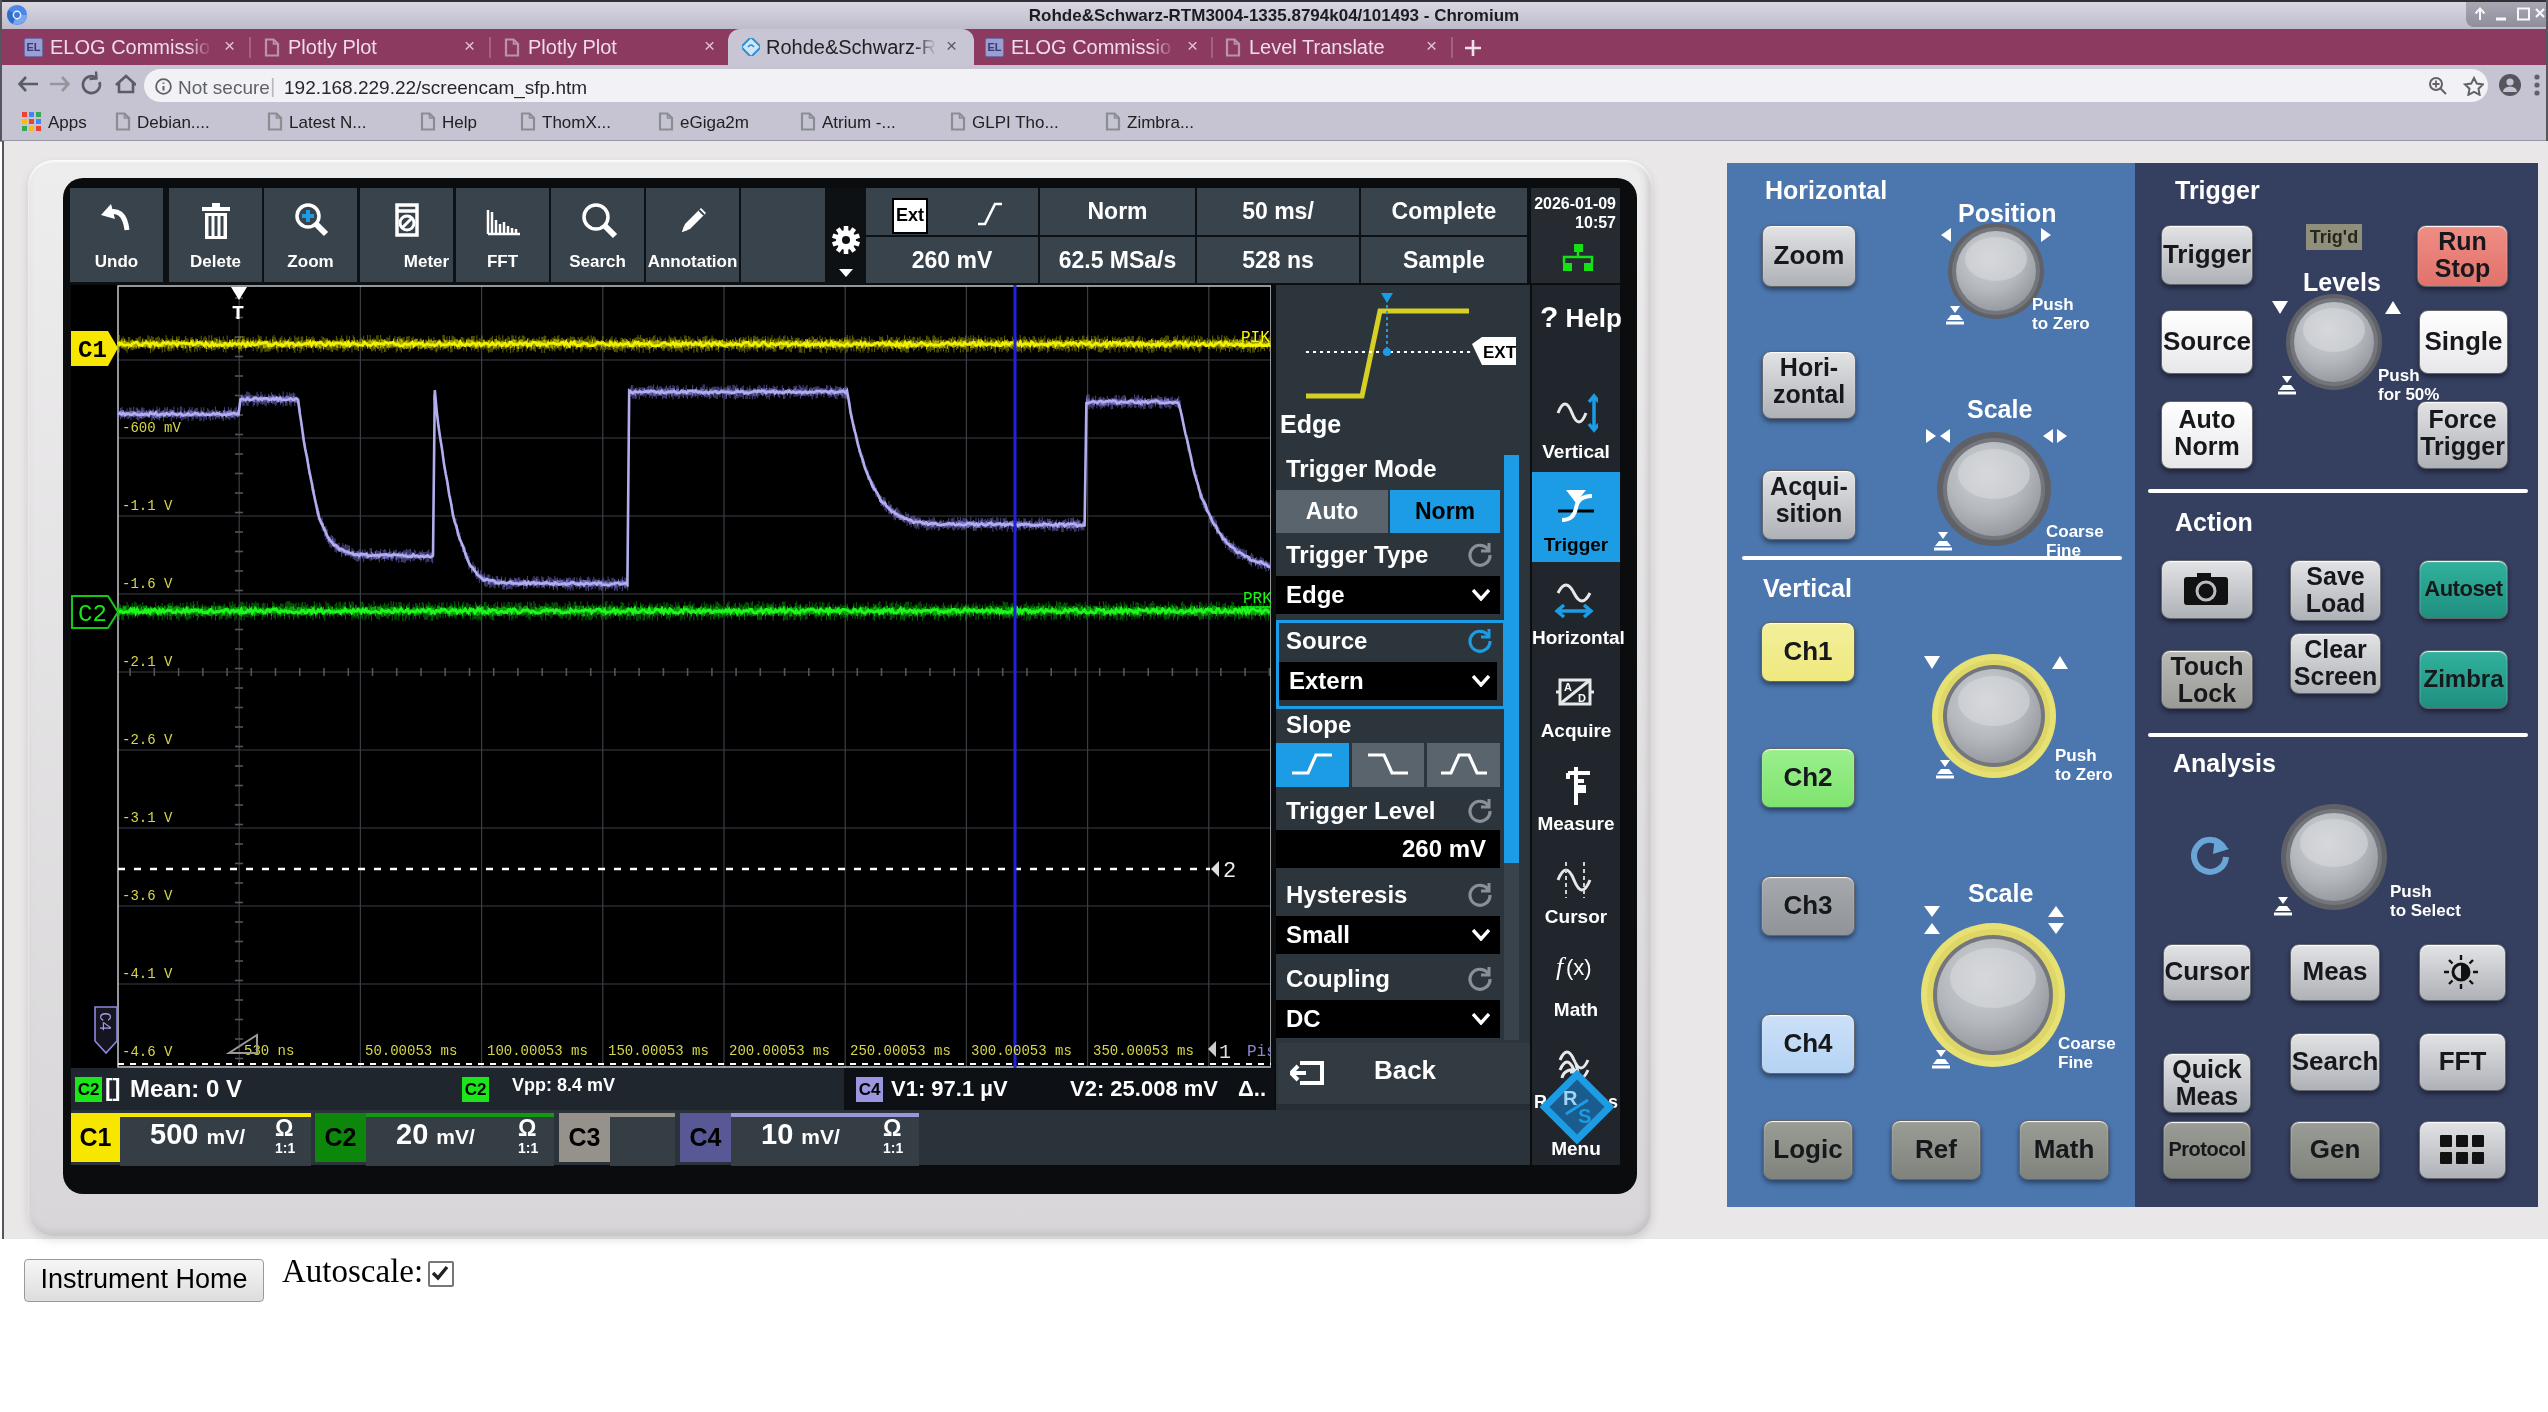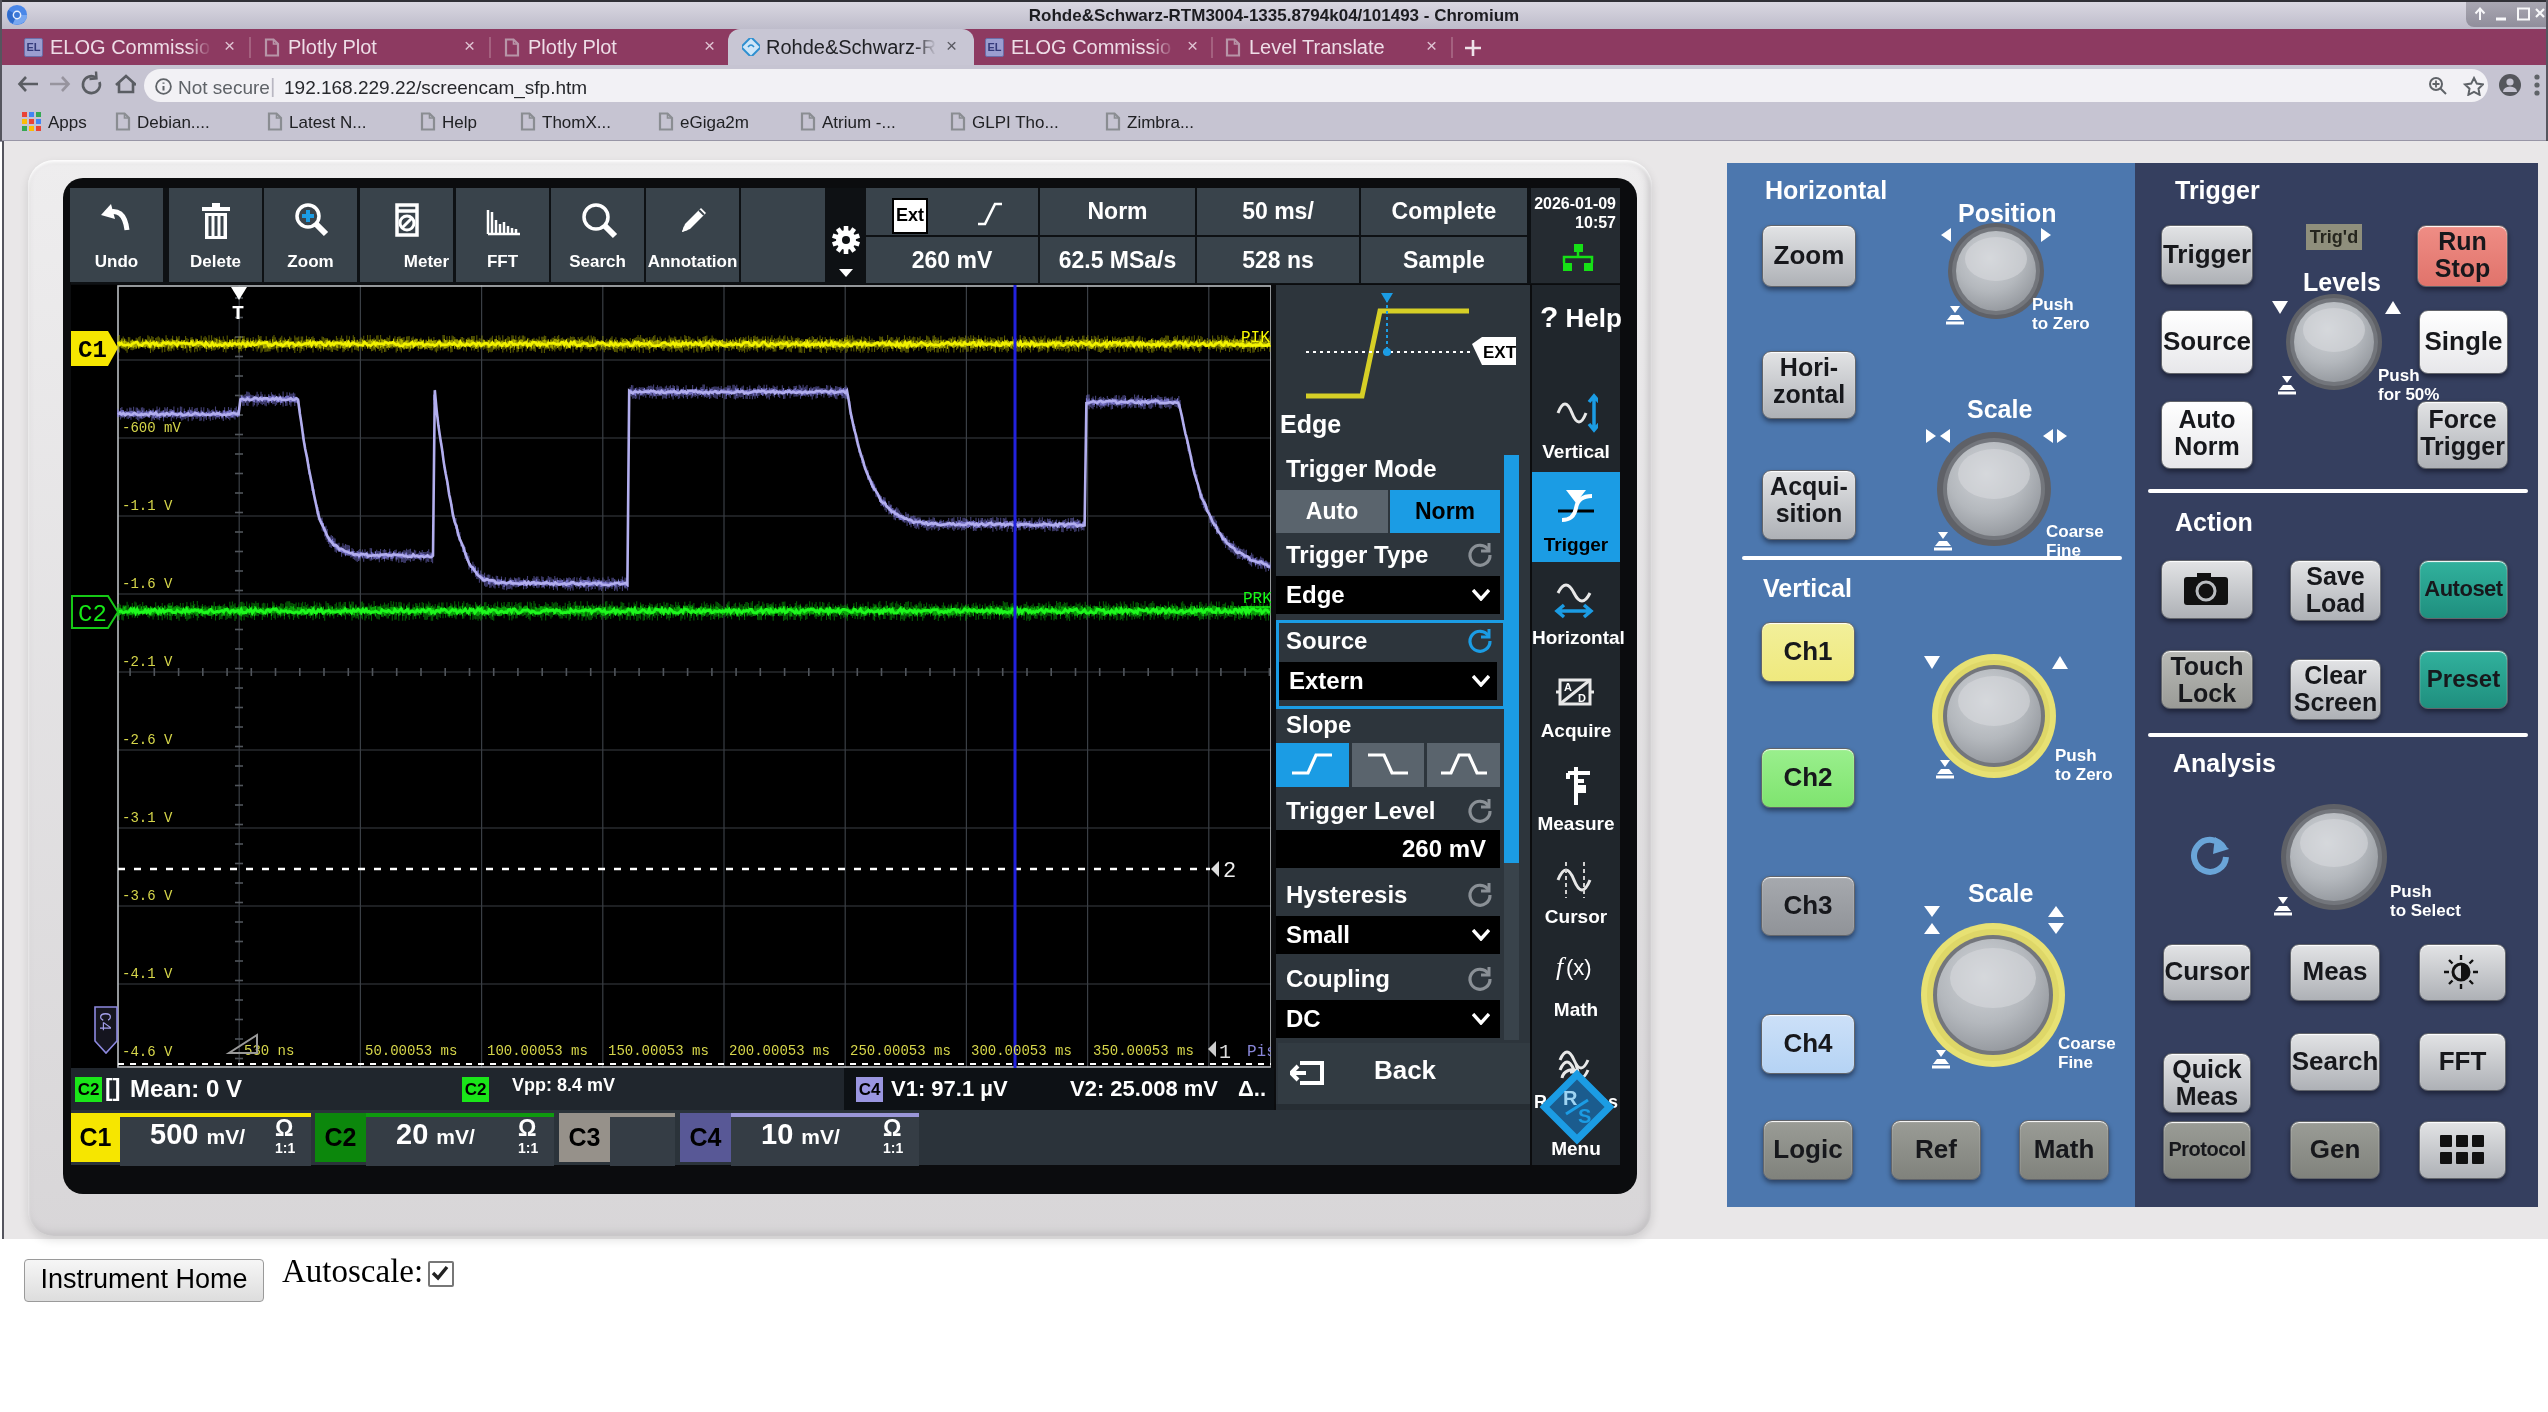--- a/index.html
+++ b/index.html
@@ -810,22 +810,22 @@
     <svg class="a" style="left:2183px;top:572px" width="46" height="34" viewBox="0 0 46 34">
       <rect x="1" y="5" width="44" height="28" rx="3" fill="#111"></rect>
       <rect x="14" y="1" width="14" height="6" fill="#111"></rect>
       <circle cx="23" cy="19" r="9" fill="#111" stroke="#b9bcc0" stroke-width="3"></circle>
     </svg>
     <div class="a pbtn gb pbl2" style="left:2290px;top:560px;width:89px;height:57px;">Save<br>Load</div>
     <div class="a pbtn tealb pbl1" style="left:2419px;top:560px;width:87px;height:57px;line-height:55px;font-size:22px;letter-spacing:-0.5px;">Autoset</div>
     <div class="a pbtn" style="left:2161px;top:650px;width:90px;height:57px;background:linear-gradient(#b9bab6,#9a9b97);">
       <div class="pbl2">Touch<br>Lock</div>
     </div>
-    <div class="a pbtn gb pbl2" style="left:2290px;top:659px;width:89px;height:57px;text-align:center;">Clear<br>Screen</div>
-    <div class="a pbtn tealb pbl1" style="left:2419px;top:650px;width:87px;height:57px;line-height:55px;font-size:24px;">Preset</div>
+    <div class="a pbtn gb pbl2" style="left:2290px;top:633px;width:89px;height:57px;text-align:center;">Clear<br>Screen</div>
+    <div class="a pbtn tealb pbl1" style="left:2419px;top:650px;width:87px;height:57px;line-height:55px;font-size:24px;">Zimbra</div>
     <div class="a sep" style="left:2148px;top:733px;width:380px;height:4px;"></div>
     <div class="a ptitle" style="left:2173px;top:749px;">Analysis</div>
     <svg class="a" style="left:2189px;top:836px" width="42" height="42" viewBox="0 0 42 42" fill="none">
       <path d="M35 12 A 16 16 0 1 0 37 21" stroke="#6aa5d8" stroke-width="6"></path>
       <path d="M26 1 L40 13 L24 18 Z" fill="#6aa5d8"></path>
     </svg>
     <svg class="a" style="left:2281px;top:804px" width="106" height="106" viewBox="0 0 106 106">
       <defs>
         <radialGradient id="kg2334857" cx="42%" cy="34%" r="75%">
           <stop offset="0%" stop-color="#d2d5d9"></stop>

